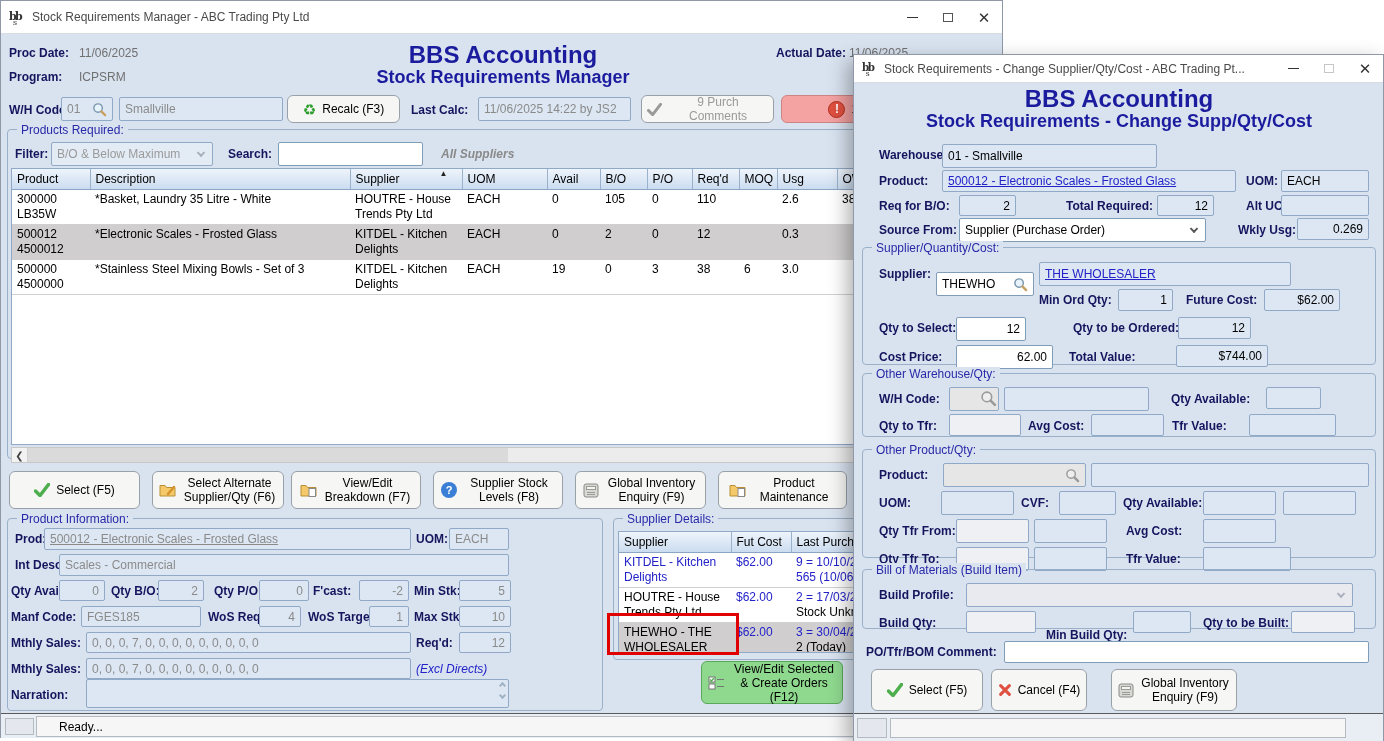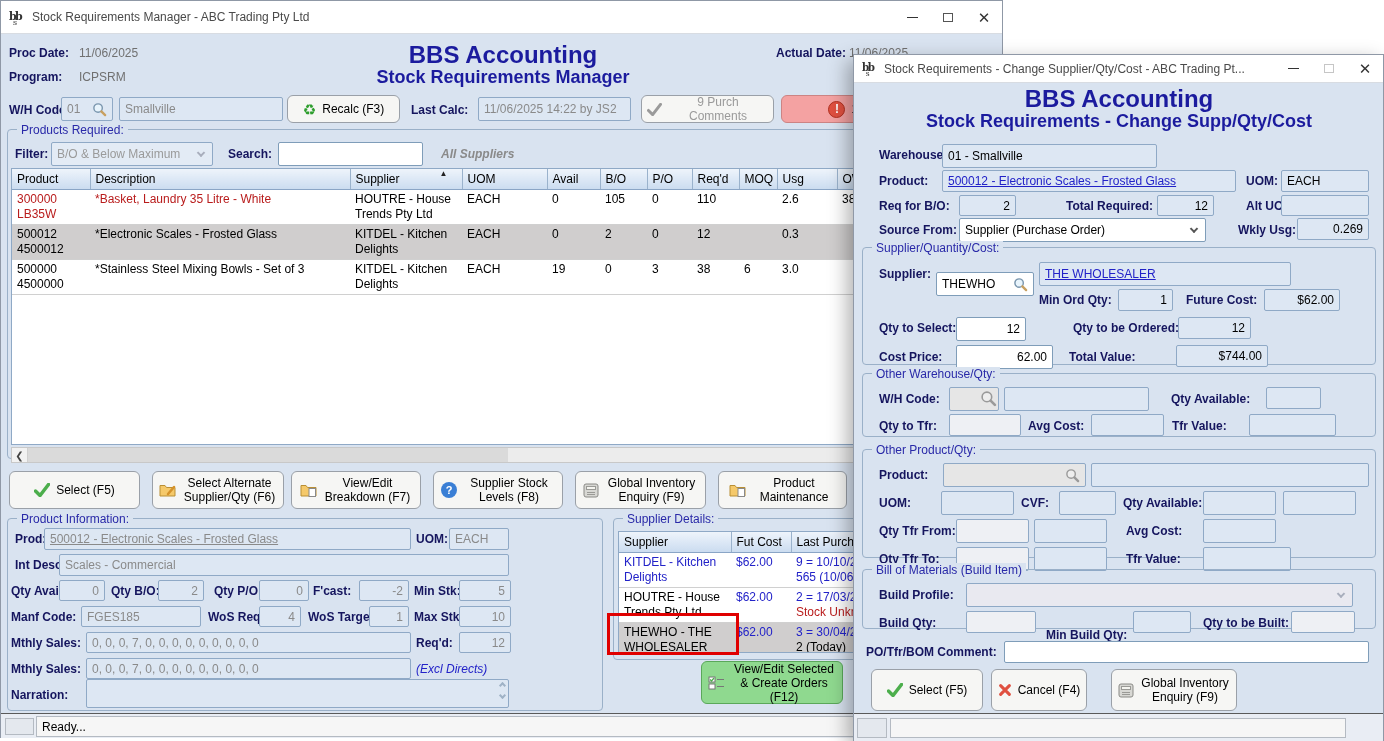--- a/index.html
+++ b/index.html
@@ -29,21 +29,21 @@
   .btn { position:absolute; background:#f6f6f4; border:1px solid #9aa0a8; border-radius:6px;
     display:flex; align-items:center; justify-content:center; gap:6px; color:#000;
     text-align:center; padding:2px 5px; line-height:14px; }
   .btn.dis { color:#9a9a9a; }
   .chev { position:absolute; right:8px; top:50%; width:6px; height:6px;
     border-right:2px solid #555; border-bottom:2px solid #555;
     transform:translateY(-70%) rotate(45deg); }
   .chev.lt { border-color:#a8aebc; }
   .link { text-decoration:underline; }
   .blue { color:#2222c8; }
-  .red { color:#b91c1c; }
+  .red { color:#000000; }
   table.grid { border-collapse:collapse; table-layout:fixed; width:100%; font-size:12px; }
   table.grid th { background:linear-gradient(#eef4fb,#cbdcf0); font-weight:normal; text-align:left;
     border-right:1px solid #9ab2cc; border-bottom:1px solid #8aa5c6; padding:3px 5px; position:relative; }
   table.grid td { padding:2px 5px; vertical-align:top; line-height:15px; overflow:hidden; }
   table.grid .r { text-align:left; }
   .rowline td { border-bottom:1px solid #d0d0d0; }
   .selrow { background:#d0cece; }
   .warn { width:17px; height:17px; border-radius:50%; background:#e05040; border:1px solid #b03020;
     color:#fff; font-weight:bold; font-size:12px; display:flex; align-items:center;
     justify-content:center; flex:none; }
@@ -394,21 +394,21 @@
           <rect x="1" y="9" width="6" height="5" fill="#fff" stroke="#777"></rect>
           <line x1="9" y1="4.5" x2="16" y2="4.5" stroke="#777"></line>
           <line x1="9" y1="11.5" x2="16" y2="11.5" stroke="#777"></line>
         </svg>
       </span>
     <span style="width:104px;">View/Edit Selected &amp; Create Orders (F12)</span>
   </div>
 
   <div class="statusbar" style="left:0;top:712px;width:1001px;height:25px;">
     <div class="sunken" style="left:4px;top:4px;width:29px;height:17px;background:#e4e8ee;"></div>
-    <div class="sunken" style="left:35px;top:2px;width:962px;height:21px;display:flex;align-items:center;padding:0 5px;">
+    <div class="sunken" style="left:35px;top:2px;width:962px;height:21px;display:flex;align-items:center;padding:0 22px;">
         <span>Ready...</span>
       </div>
   </div>
 </div>
 
 <div class="window" style="left:853px;top:54px;width:531px;height:687px;box-shadow:-6px 6px 18px rgba(0,0,0,0.3);z-index:10;">
   <div class="titlebar" style="height:28px;">
     <span style="display:flex;">
       <svg width="15" height="15" viewBox="0 0 16 16">
           <text x="0" y="11" font-size="11" font-weight="bold" fill="#333" font-family="DejaVu Serif,serif">b</text>

